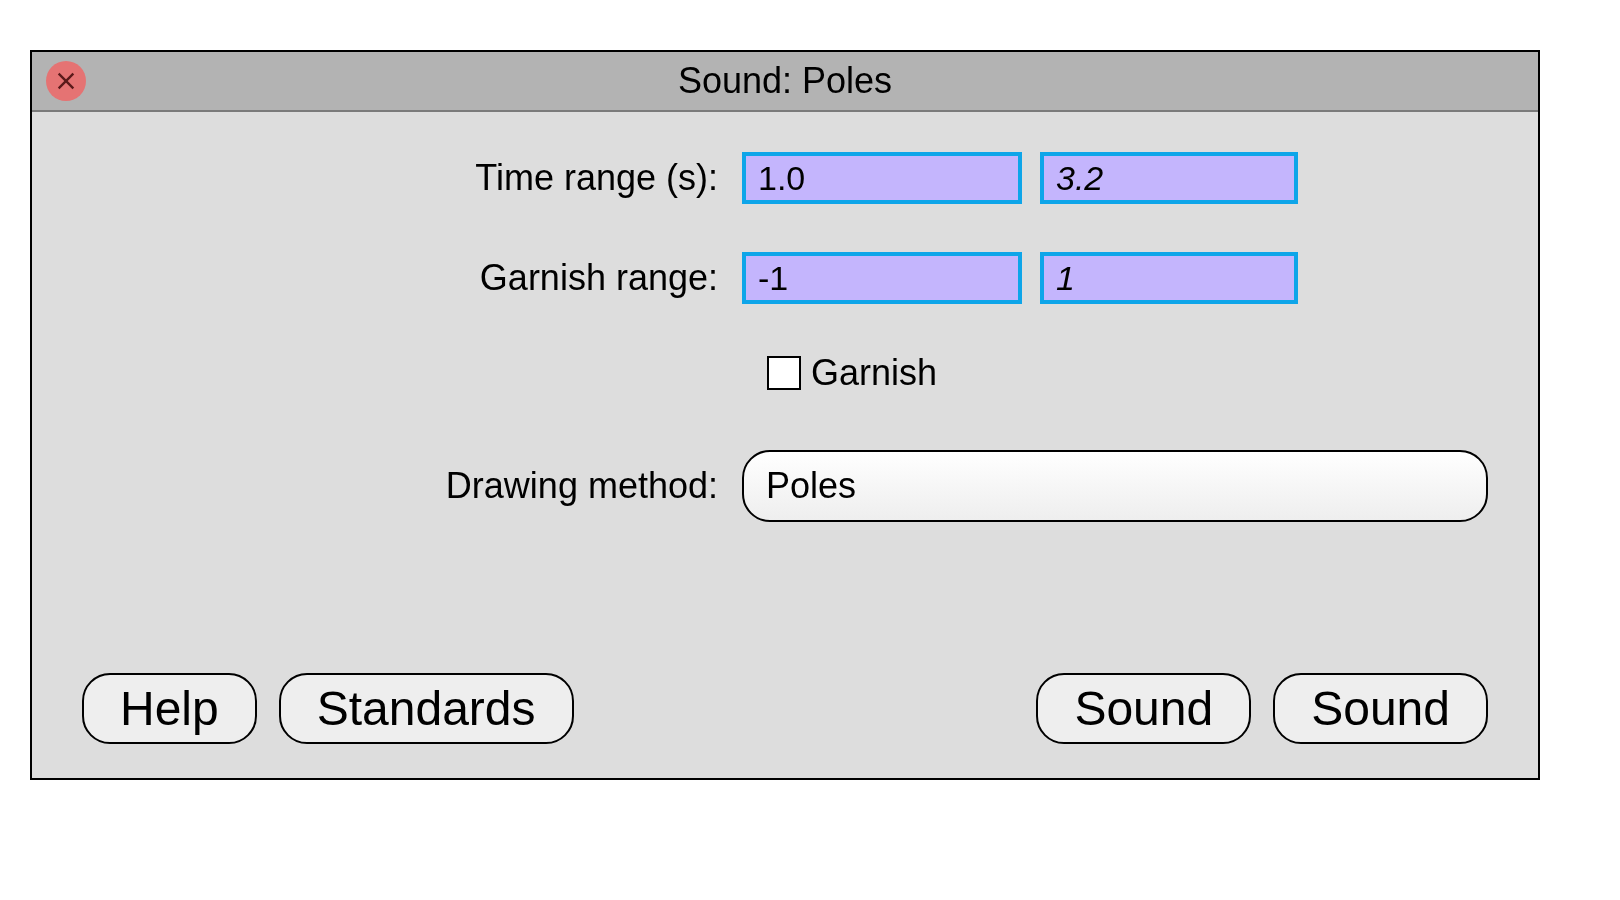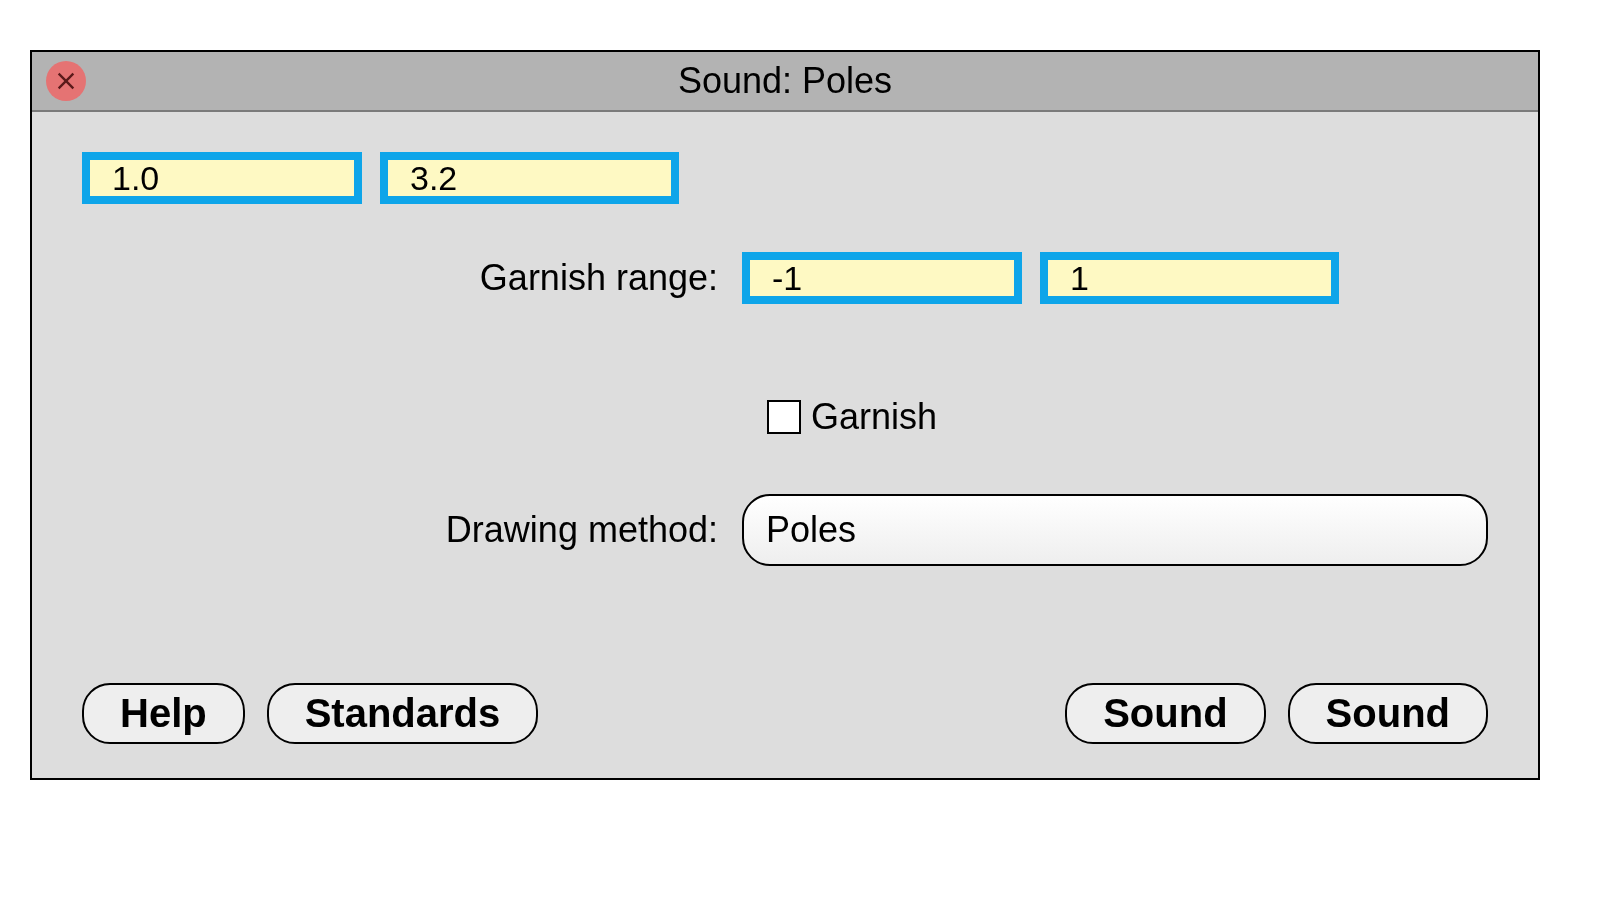--- a/index.html
+++ b/index.html
@@ -71,38 +71,38 @@
       font-size: 36px;
       padding-right: 24px;
       color: #000;
     }
     .fields {
       display: flex;
       flex: 1;
       gap: 18px;
     }
     .text-input {
-      background: #fef9c3;
-      border: 8px solid #0ea5e9;
+      background: #c4b5fd;
+      border: 4px solid #0ea5e9;
       height: 52px;
       font-size: 34px;
-      padding: 4px 22px;
+      padding: 4px 12px;
       font-family: inherit;
     }
     .text-input.small1 {
       width: 280px;
     }
     .text-input.small2 {
-      width: 299px;
+      width: 258px;
+      font-style: italic;
     }
     .checkbox-row {
       display: flex;
       align-items: center;
       margin-bottom: 56px;
-      margin-top: 44px;
     }
     .checkbox-spacer {
       width: 685px;
     }
     .checkbox {
       width: 34px;
       height: 34px;
       border: 2px solid #000;
       background: #ffffff;
       margin-right: 10px;
@@ -130,25 +130,24 @@
       padding: 0 0 14px 0;
       gap: 22px;
     }
     .footer-spacer {
       flex: 1;
     }
     .pill-btn {
       border: 2px solid #000;
       border-radius: 28px;
       background: #eeeeee;
-      font-size: 40px;
+      font-size: 48px;
       padding: 6px 36px;
       cursor: pointer;
       font-family: inherit;
-      font-weight: bold;
     }
     .pill-btn.primary {
       background: #c2c3f5;
       padding: 6px 56px;
     }
   </style>
 </head>
 <body>
 
 <div class="dialog">
@@ -158,20 +157,21 @@
         <line x1="4" y1="4" x2="20" y2="20" stroke="#5a1a1a" stroke-width="2.5"></line>
         <line x1="20" y1="4" x2="4" y2="20" stroke="#5a1a1a" stroke-width="2.5"></line>
       </svg>
     </div>
     <div class="title">Sound: Poles</div>
   </div>
 
   <div class="body">
 
     <div class="row">
+      <div class="label">Time range (s):</div>
       <div class="fields">
         <input type="text" class="text-input small1" value="1.0" style="">
         <input type="text" class="text-input small2" value="3.2" style="">
       </div>
     </div>
 
     <div class="row">
       <div class="label">Garnish range:</div>
       <div class="fields">
         <input type="text" class="text-input small1" value="-1" style="">

